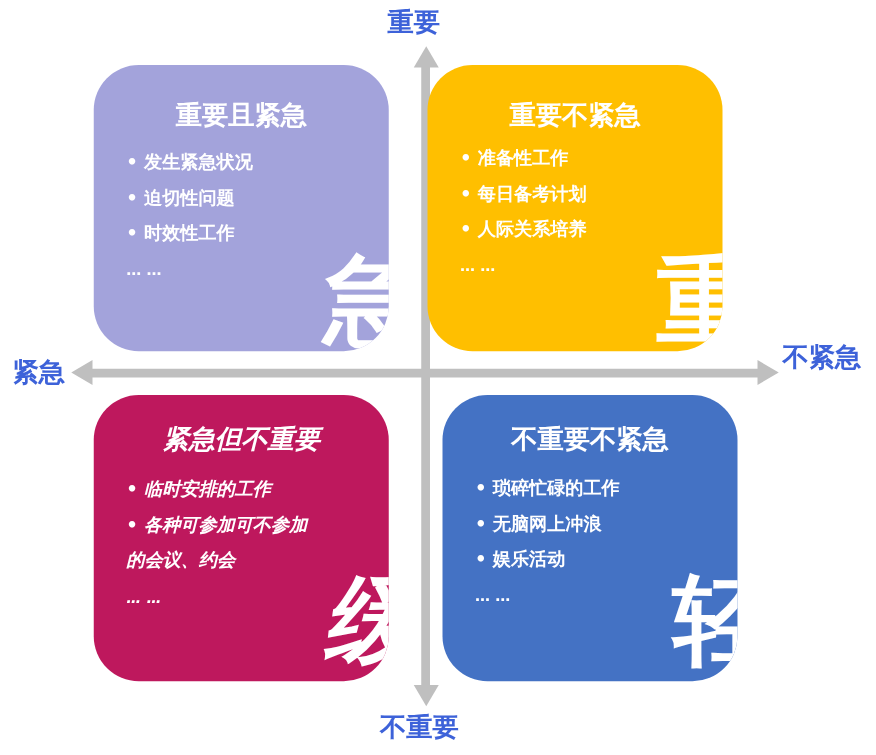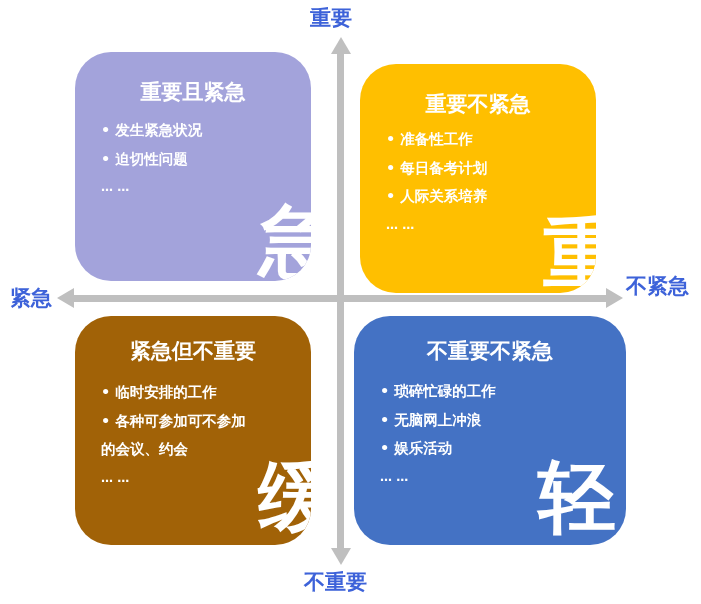--- a/index.html
+++ b/index.html
@@ -17,21 +17,21 @@
 
   .quad { position: absolute; width: 236px; height: 229px; border-radius: 36px; overflow: hidden; color: #ffffff; }
   .quad .title { position: absolute; left: 0; right: 0; text-align: center; font-weight: bold; font-size: 21px; line-height: 1; }
   .quad .items { position: absolute; left: 26px; font-size: 14.5px; font-weight: bold; line-height: 28.5px; }
   .quad .item { white-space: nowrap; }
   .quad .item .bullet { display: inline-block; margin-right: 5px; }
   .quad .ellipsis { font-size: 12px; letter-spacing: 0px; }
   .quad .big { position: absolute; font-weight: bold; font-size: 78px; line-height: 1; color: #ffffff; }
 
   #q-tl { left: 75px; top: 52px; }
-  #q-tr { left: 360px; top: 52px; margin-top: 12px; }
+  #q-tr { left: 342px; top: 52px; }
   #q-bl { left: 75px; top: 316px; }
   #q-br { left: 354px; top: 316px; }
 
   #q-tl .title, #q-tr .title { top: 30px; }
   #q-bl .title, #q-br .title { top: 25px; }
   #q-tl .items { top: 64px; }
   #q-tr .items { top: 61px; }
   #q-bl .items { top: 62px; }
   #q-br .items { top: 61px; }
 
@@ -53,48 +53,49 @@
 <div class="axis-label" style="left:310px; top:8px;">重要</div>
 <div class="axis-label" style="left:304px; top:572px;">不重要</div>
 <div class="axis-label" style="left:10px; top:288px;">紧急</div>
 <div class="axis-label" style="left:626px; top:276px;">不紧急</div>
 
 <div class="quad" id="q-tl" style="background:#A3A3DB;">
   <div class="title">重要且紧急</div>
   <div class="items">
     <div class="item"><span class="bullet">•</span><span>发生紧急状况</span></div>
     <div class="item"><span class="bullet">•</span><span>迫切性问题</span></div>
+    <div class="item"><span class="bullet">•</span><span>时效性工作</span></div>
     <div class="item ellipsis">… …</div>
   </div>
   <div class="big">急</div>
 </div>
 
 <div class="quad" id="q-tr" style="background:#FFBF00;">
   <div class="title">重要不紧急</div>
   <div class="items">
     <div class="item"><span class="bullet">•</span><span>准备性工作</span></div>
     <div class="item"><span class="bullet">•</span><span>每日备考计划</span></div>
     <div class="item"><span class="bullet">•</span><span>人际关系培养</span></div>
     <div class="item ellipsis">… …</div>
   </div>
   <div class="big">重</div>
 </div>
 
-<div class="quad" id="q-bl" style="background:#a16207;">
+<div class="quad" id="q-bl" style="background:#be185d;font-style:italic;">
   <div class="title">紧急但不重要</div>
   <div class="items">
     <div class="item"><span class="bullet">•</span><span>临时安排的工作</span></div>
     <div class="item"><span class="bullet">•</span><span>各种可参加可不参加</span></div>
     <div class="item">的会议、约会</div>
     <div class="item ellipsis">… …</div>
   </div>
   <div class="big">缓</div>
 </div>
 
-<div class="quad" id="q-br" style="background:#4472C4;padding-left:36px;">
+<div class="quad" id="q-br" style="background:#4472C4;">
   <div class="title">不重要不紧急</div>
   <div class="items">
     <div class="item"><span class="bullet">•</span><span>琐碎忙碌的工作</span></div>
     <div class="item"><span class="bullet">•</span><span>无脑网上冲浪</span></div>
     <div class="item"><span class="bullet">•</span><span>娱乐活动</span></div>
     <div class="item ellipsis">… …</div>
   </div>
   <div class="big">轻</div>
 </div>
 

